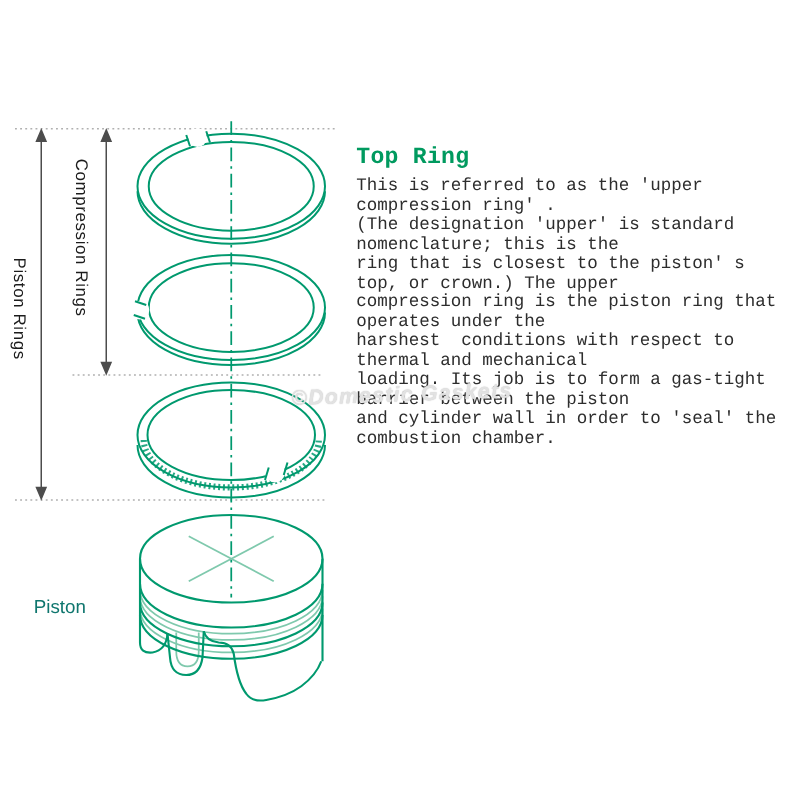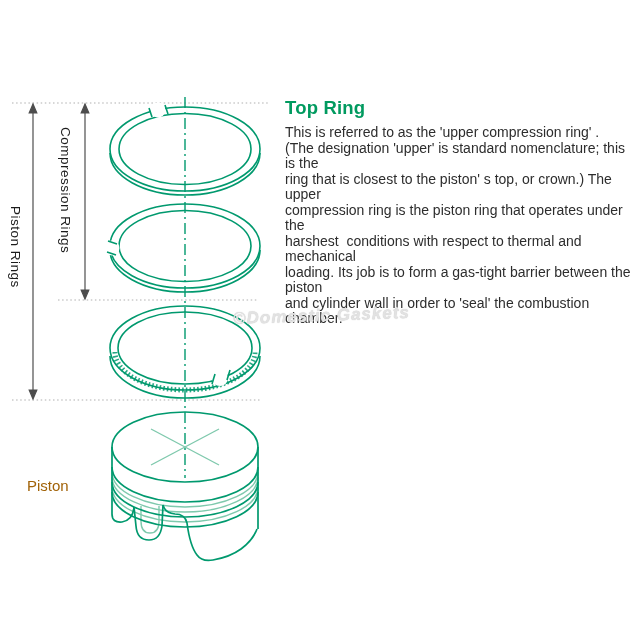--- a/index.html
+++ b/index.html
@@ -10,32 +10,32 @@
   
   .section{position:absolute;left:285px;width:350px;}
   .section h2{
     margin:0 0 6px 0;font-size:18.5px;font-weight:bold;color:#009a5f;
     letter-spacing:0.2px;
   }
   .section p{
     margin:0;font-size:14px;line-height:15.5px;color:#2d2d2d;
     white-space:pre-wrap;
   }
-  #section-top{top:97px;}
+  #section-top{top:115px;font-family:Liberation Mono, monospace;}
   #section-second{top:253px;}
   #section-oil{top:348px;}
   
   .vlabel{
     position:absolute;writing-mode:vertical-rl;text-orientation:mixed;
     font-size:13.5px;color:#1c1c1c;letter-spacing:0.5px;white-space:nowrap;
   }
   #piston-rings-label{left:8px;top:206px;}
   #compression-rings-label{left:58px;top:127px;}
   #piston-label{
-    position:absolute;left:27px;top:477px;font-size:15px;color:#a16207;
+    position:absolute;left:27px;top:477px;font-size:15px;color:#0f766e;
   }
   #watermark{
     position:absolute;left:233px;top:306px;font-size:17px;font-style:italic;
     font-weight:bold;color:#e2e2e2;text-shadow:0 0 1px #c4c4c4;
     letter-spacing:1px;transform:rotate(-2deg);z-index:5;white-space:nowrap;
   }
   svg{position:absolute;left:0;top:0;}
 </style>
 </head>
 <body>

